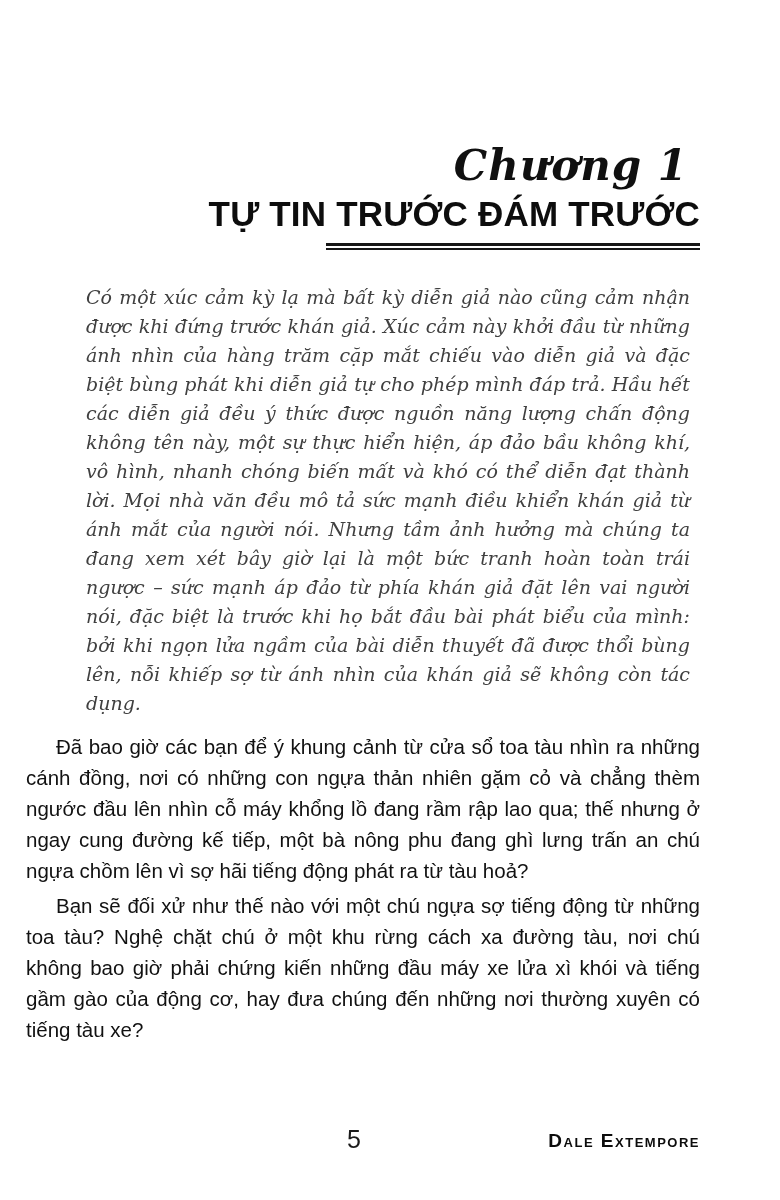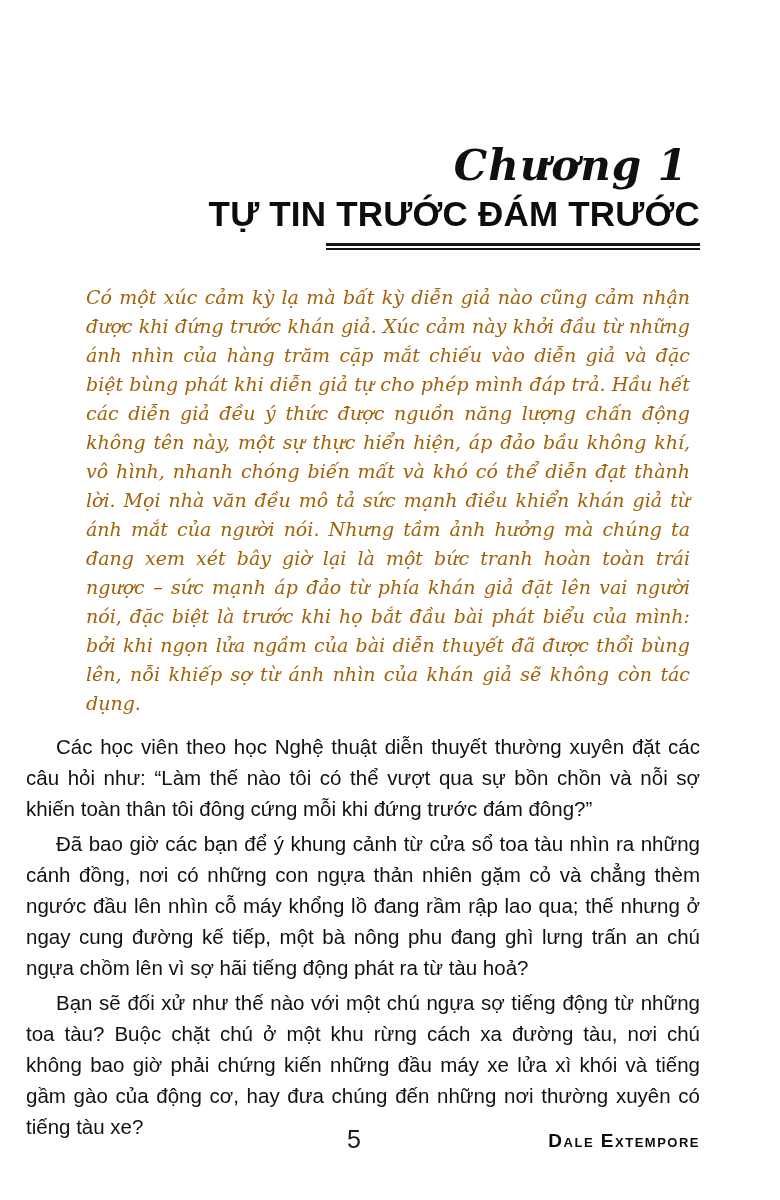--- a/index.html
+++ b/index.html
@@ -50,21 +50,21 @@
   }
 
   .quote {
     display: block;
     margin: 33px 10px 0 60px;
     font-family: "DejaVu Serif", serif;
     font-style: italic;
     font-size: 19px;
     line-height: 29px;
     text-align: justify;
-    color: #a16207;
+    color: #404040;
   }
 
   .quote-attribution {
     text-align: right;
     margin-top: 3px;
     font-style: italic;
   }
 
   .body-text {
     margin-top: 13px;
@@ -119,23 +119,22 @@
     <div class="chapter-label">Chương 1</div>
     <h1 class="chapter-title">TỰ TIN TRƯỚC ĐÁM TRƯỚC</h1>
     <div class="title-rule"></div>
   </header>
 
   <blockquote class="quote">
     <p class="quote-text">Có một xúc cảm kỳ lạ mà bất kỳ diễn giả nào cũng cảm nhận được khi đứng trước khán giả. Xúc cảm này khởi đầu từ những ánh nhìn của hàng trăm cặp mắt chiếu vào diễn giả và đặc biệt bùng phát khi diễn giả tự cho phép mình đáp trả. Hầu hết các diễn giả đều ý thức được nguồn năng lượng chấn động không tên này, một sự thực hiển hiện, áp đảo bầu không khí, vô hình, nhanh chóng biến mất và khó có thể diễn đạt thành lời. Mọi nhà văn đều mô tả sức mạnh điều khiển khán giả từ ánh mắt của người nói. Nhưng tầm ảnh hưởng mà chúng ta đang xem xét bây giờ lại là một bức tranh hoàn toàn trái ngược – sức mạnh áp đảo từ phía khán giả đặt lên vai người nói, đặc biệt là trước khi họ bắt đầu bài phát biểu của mình: bởi khi ngọn lửa ngầm của bài diễn thuyết đã được thổi bùng lên, nỗi khiếp sợ từ ánh nhìn của khán giả sẽ không còn tác dụng.</p>
   </blockquote>
 
   <main class="body-text">
-    <p>Các học viên theo học Nghệ thuật diễn thuyết thường xuyên đặt các câu hỏi như: “Làm thế nào tôi có thể vượt qua sự bồn chồn và nỗi sợ khiến toàn thân tôi đông cứng mỗi khi đứng trước đám đông?”</p>
     <p>Đã bao giờ các bạn để ý khung cảnh từ cửa sổ toa tàu nhìn ra những cánh đồng, nơi có những con ngựa thản nhiên gặm cỏ và chẳng thèm ngước đầu lên nhìn cỗ máy khổng lồ đang rầm rập lao qua; thế nhưng ở ngay cung đường kế tiếp, một bà nông phu đang ghì lưng trấn an chú ngựa chồm lên vì sợ hãi tiếng động phát ra từ tàu hoả?</p>
-    <p>Bạn sẽ đối xử như thế nào với một chú ngựa sợ tiếng động từ những toa tàu? Buộc chặt chú ở một khu rừng cách xa đường tàu, nơi chú không bao giờ phải chứng kiến những đầu máy xe lửa xì khói và tiếng gầm gào của động cơ, hay đưa chúng đến những nơi thường xuyên có tiếng tàu xe?</p>
+    <p>Bạn sẽ đối xử như thế nào với một chú ngựa sợ tiếng động từ những toa tàu? Nghệ chặt chú ở một khu rừng cách xa đường tàu, nơi chú không bao giờ phải chứng kiến những đầu máy xe lửa xì khói và tiếng gầm gào của động cơ, hay đưa chúng đến những nơi thường xuyên có tiếng tàu xe?</p>
   </main>
 
   <footer class="page-footer">
     <div class="page-number">5</div>
     <div class="author">Dale Extempore</div>
   </footer>
 
 </div>
 
 </body></html>

